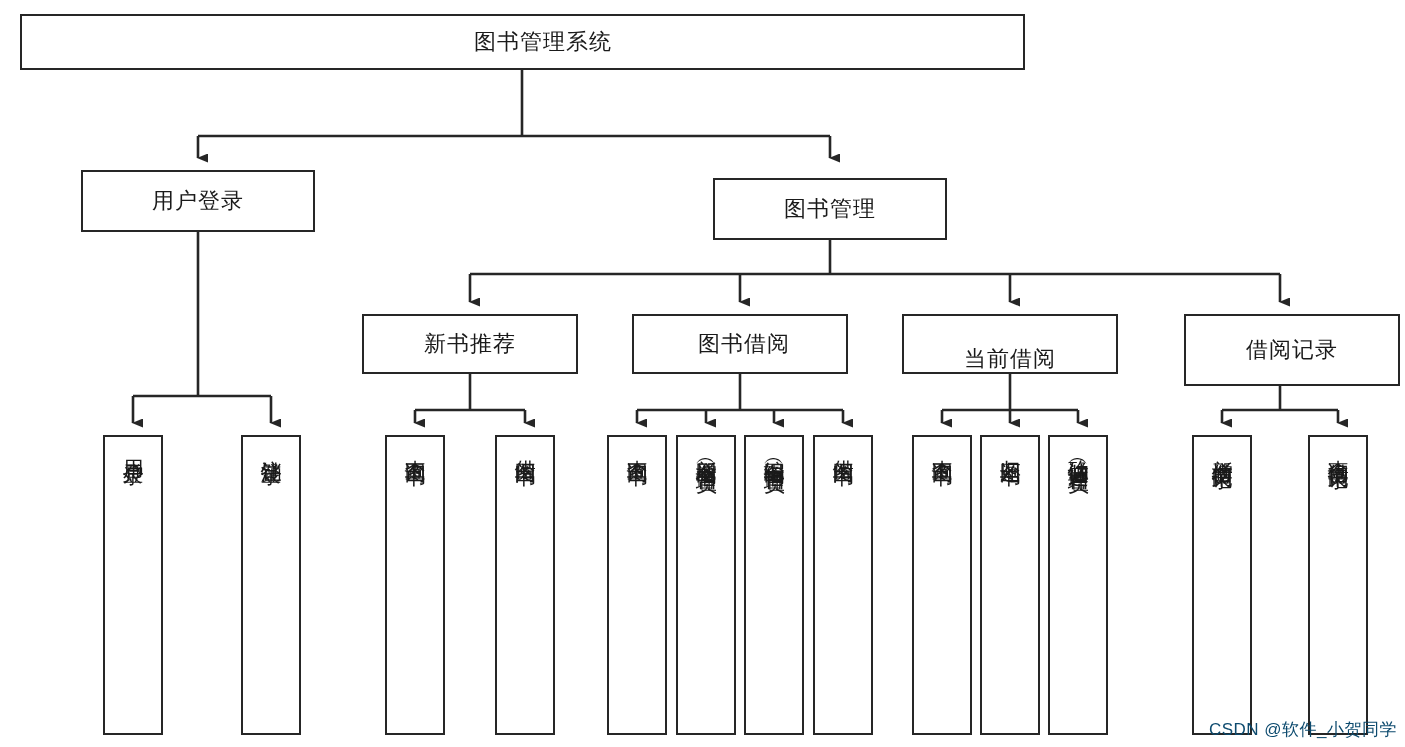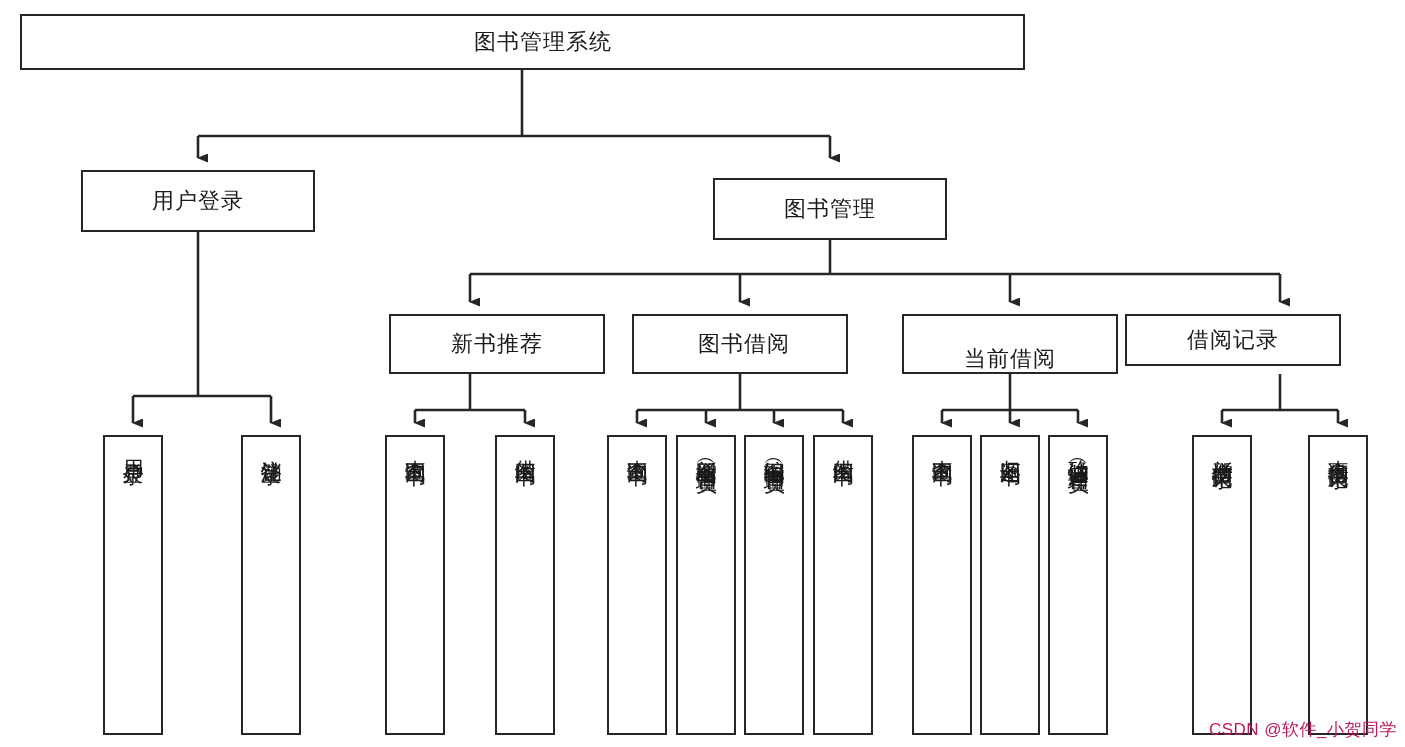--- a/index.html
+++ b/index.html
@@ -55,21 +55,21 @@
     font-size:21px;
     line-height:1.06;
     letter-spacing:2px;
     white-space:nowrap;
   }
   #watermark{
     position:absolute;
     right:8px;
     bottom:6px;
     font-size:17px;
-    color:#be185d;
+    color:#0c4a6e;
     white-space:nowrap;
     z-index:6;
     letter-spacing:0.5px;
   }
 </style>
 </head>
 <body>
 
 <div id="canvas">
 
@@ -128,33 +128,33 @@
   </div>
 
   <div class="node horiz" style="left:81px; top:170px; width:234px; height:62px;">
     <span class="lbl">用户登录</span>
   </div>
 
   <div class="node horiz" style="left:713px; top:170px; width:234px; height:62px;margin-top:8px;">
     <span class="lbl">图书管理</span>
   </div>
 
-  <div class="node horiz" style="left:362px; top:314px; width:216px; height:60px;margin-left:27px;">
+  <div class="node horiz" style="left:362px; top:314px; width:216px; height:60px;">
     <span class="lbl">新书推荐</span>
   </div>
 
   <div class="node horiz" style="left:632px; top:314px; width:216px; height:60px;padding-left:8px;">
     <span class="lbl">图书借阅</span>
   </div>
 
   <div class="node horiz" style="left:902px; top:314px; width:216px; height:60px;align-items:flex-end;">
     <span class="lbl">当前借阅</span>
   </div>
 
-  <div class="node horiz" style="left:1125px; top:314px; width:216px; height:52px;">
+  <div class="node horiz" style="left:1184px; top:314px; width:216px; height:72px;">
     <span class="lbl">借阅记录</span>
   </div>
 
   <div class="node vert" style="left:103px; top:435px; width:60px; height:300px;">
     <span class="lbl">用户登录</span>
   </div>
   <div class="node vert" style="left:241px; top:435px; width:60px; height:300px;">
     <span class="lbl">注销登录</span>
   </div>
 

